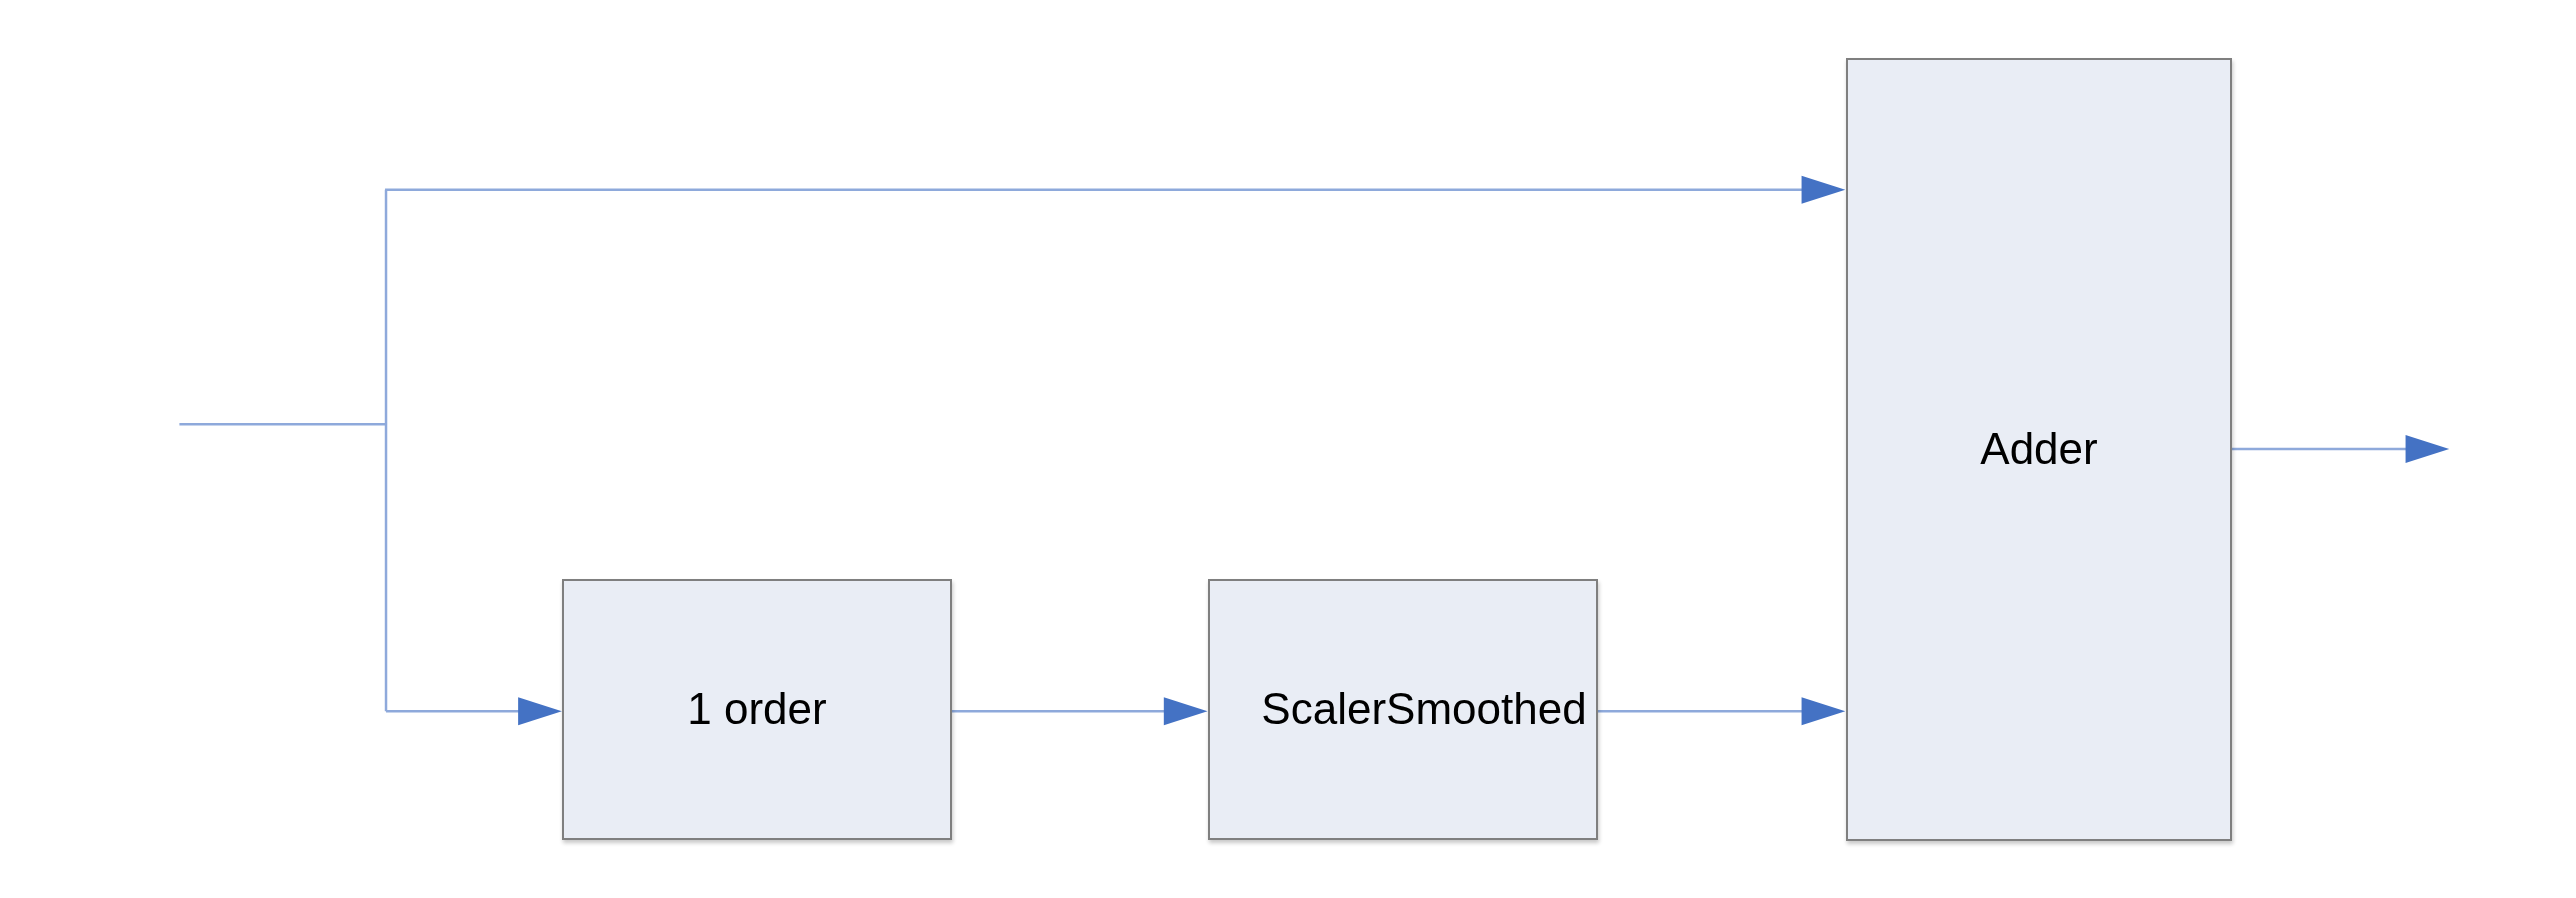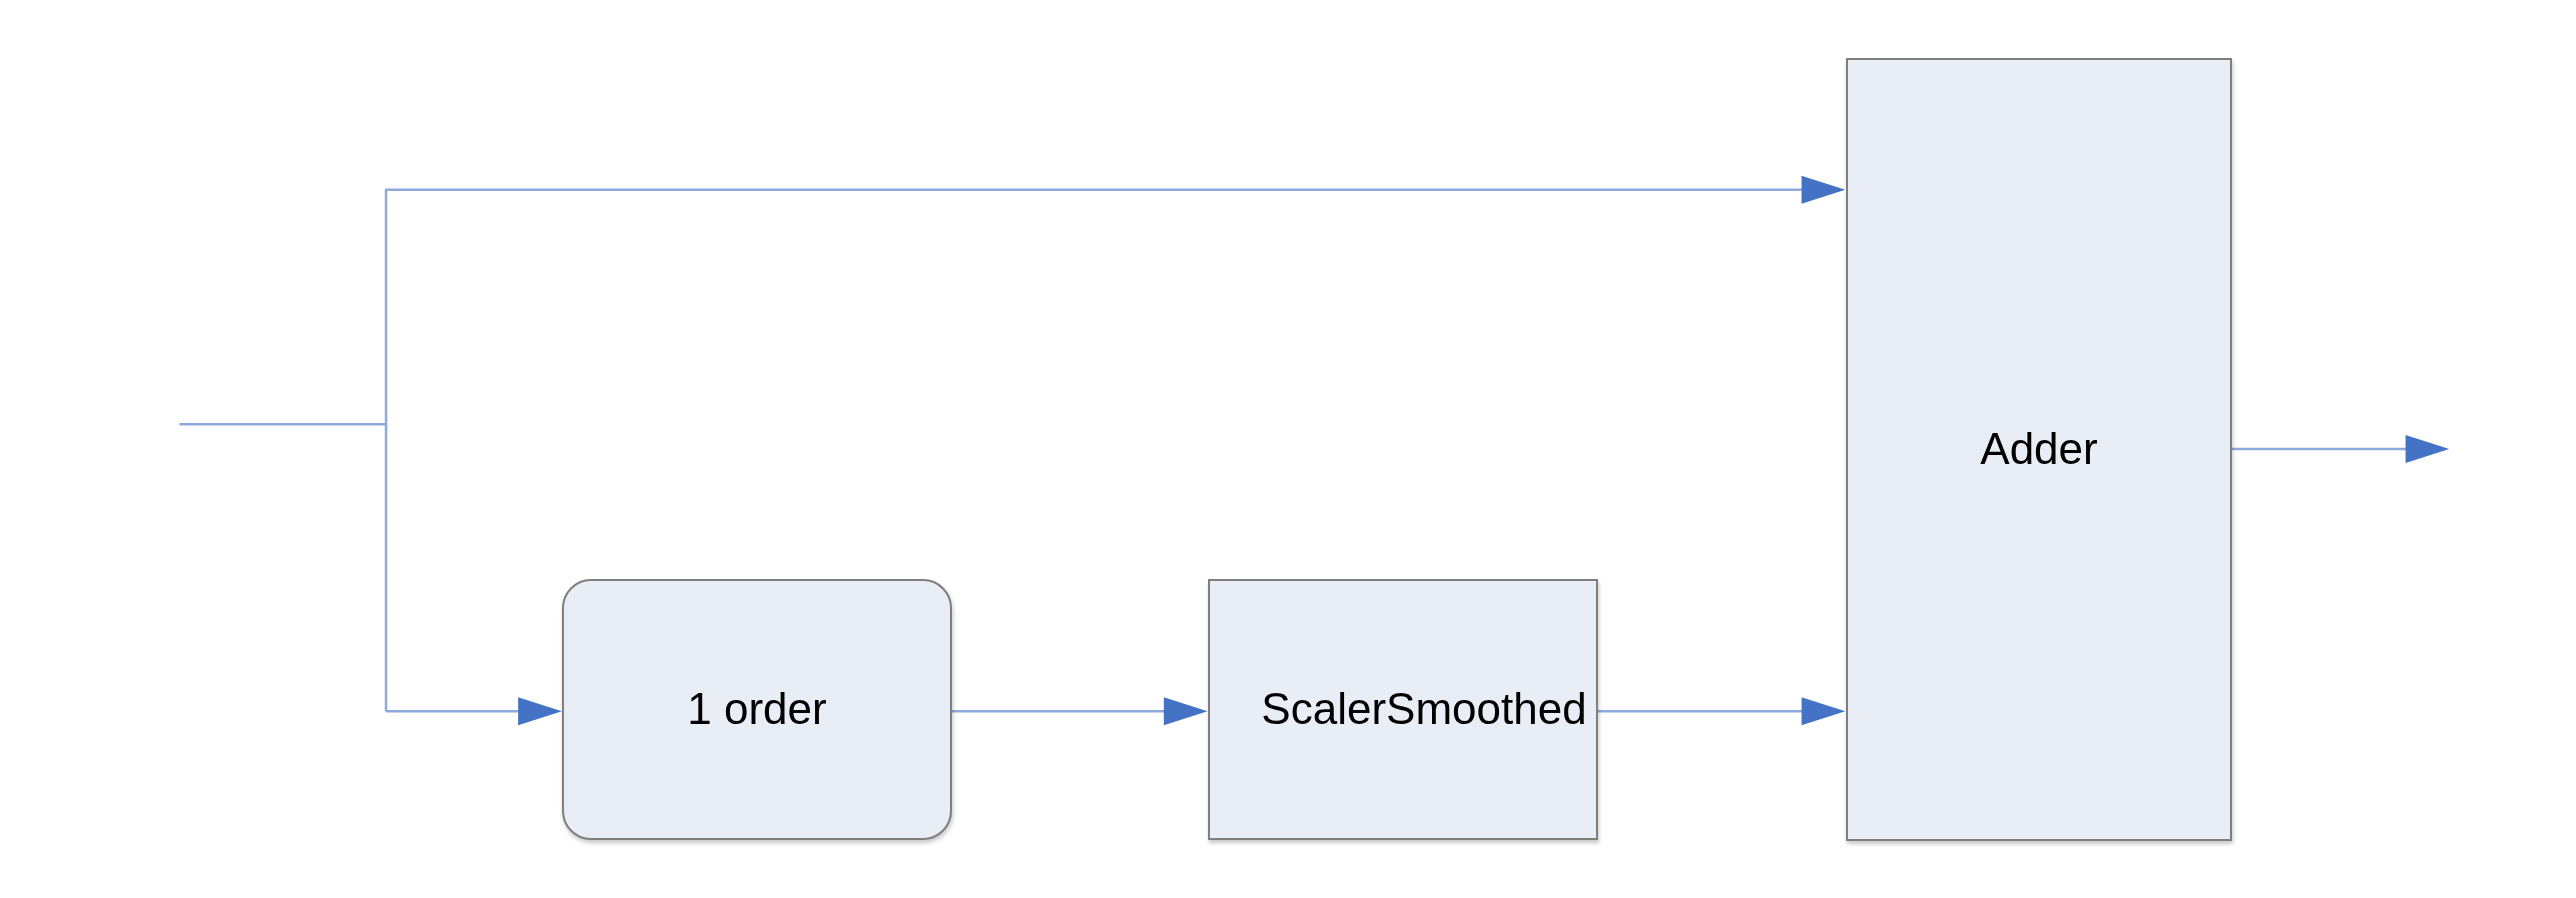--- a/index.html
+++ b/index.html
@@ -40,21 +40,21 @@
     box-shadow: 1px 3px 4px rgba(0,0,0,0.22);
     display: flex;
     flex-direction: column;
     align-items: center;
     justify-content: center;
     text-align: center;
     color: var(--label-text, #000000);
     font-size: 44px;
     line-height: 1.2;
   }
-  .node-lowpass  { left: 562px;  top: 579px; width: 390px; height: 261px; border-radius: 29px; }
+  .node-lowpass  { left: 562px;  top: 579px; width: 390px; height: 261px; }
   .node-scaler   { left: 1208px; top: 579px; width: 390px; height: 261px; padding-left: 42px; }
   .node-adder    { left: 1846px; top: 58px;  width: 386px; height: 783px; }
   .node-label { white-space: nowrap; }
 </style>
 </head>
 <body>
 
 <div class="canvas">
 
   <svg class="connectors" viewBox="0 0 2592 904" xmlns="http://www.w3.org/2000/svg">

